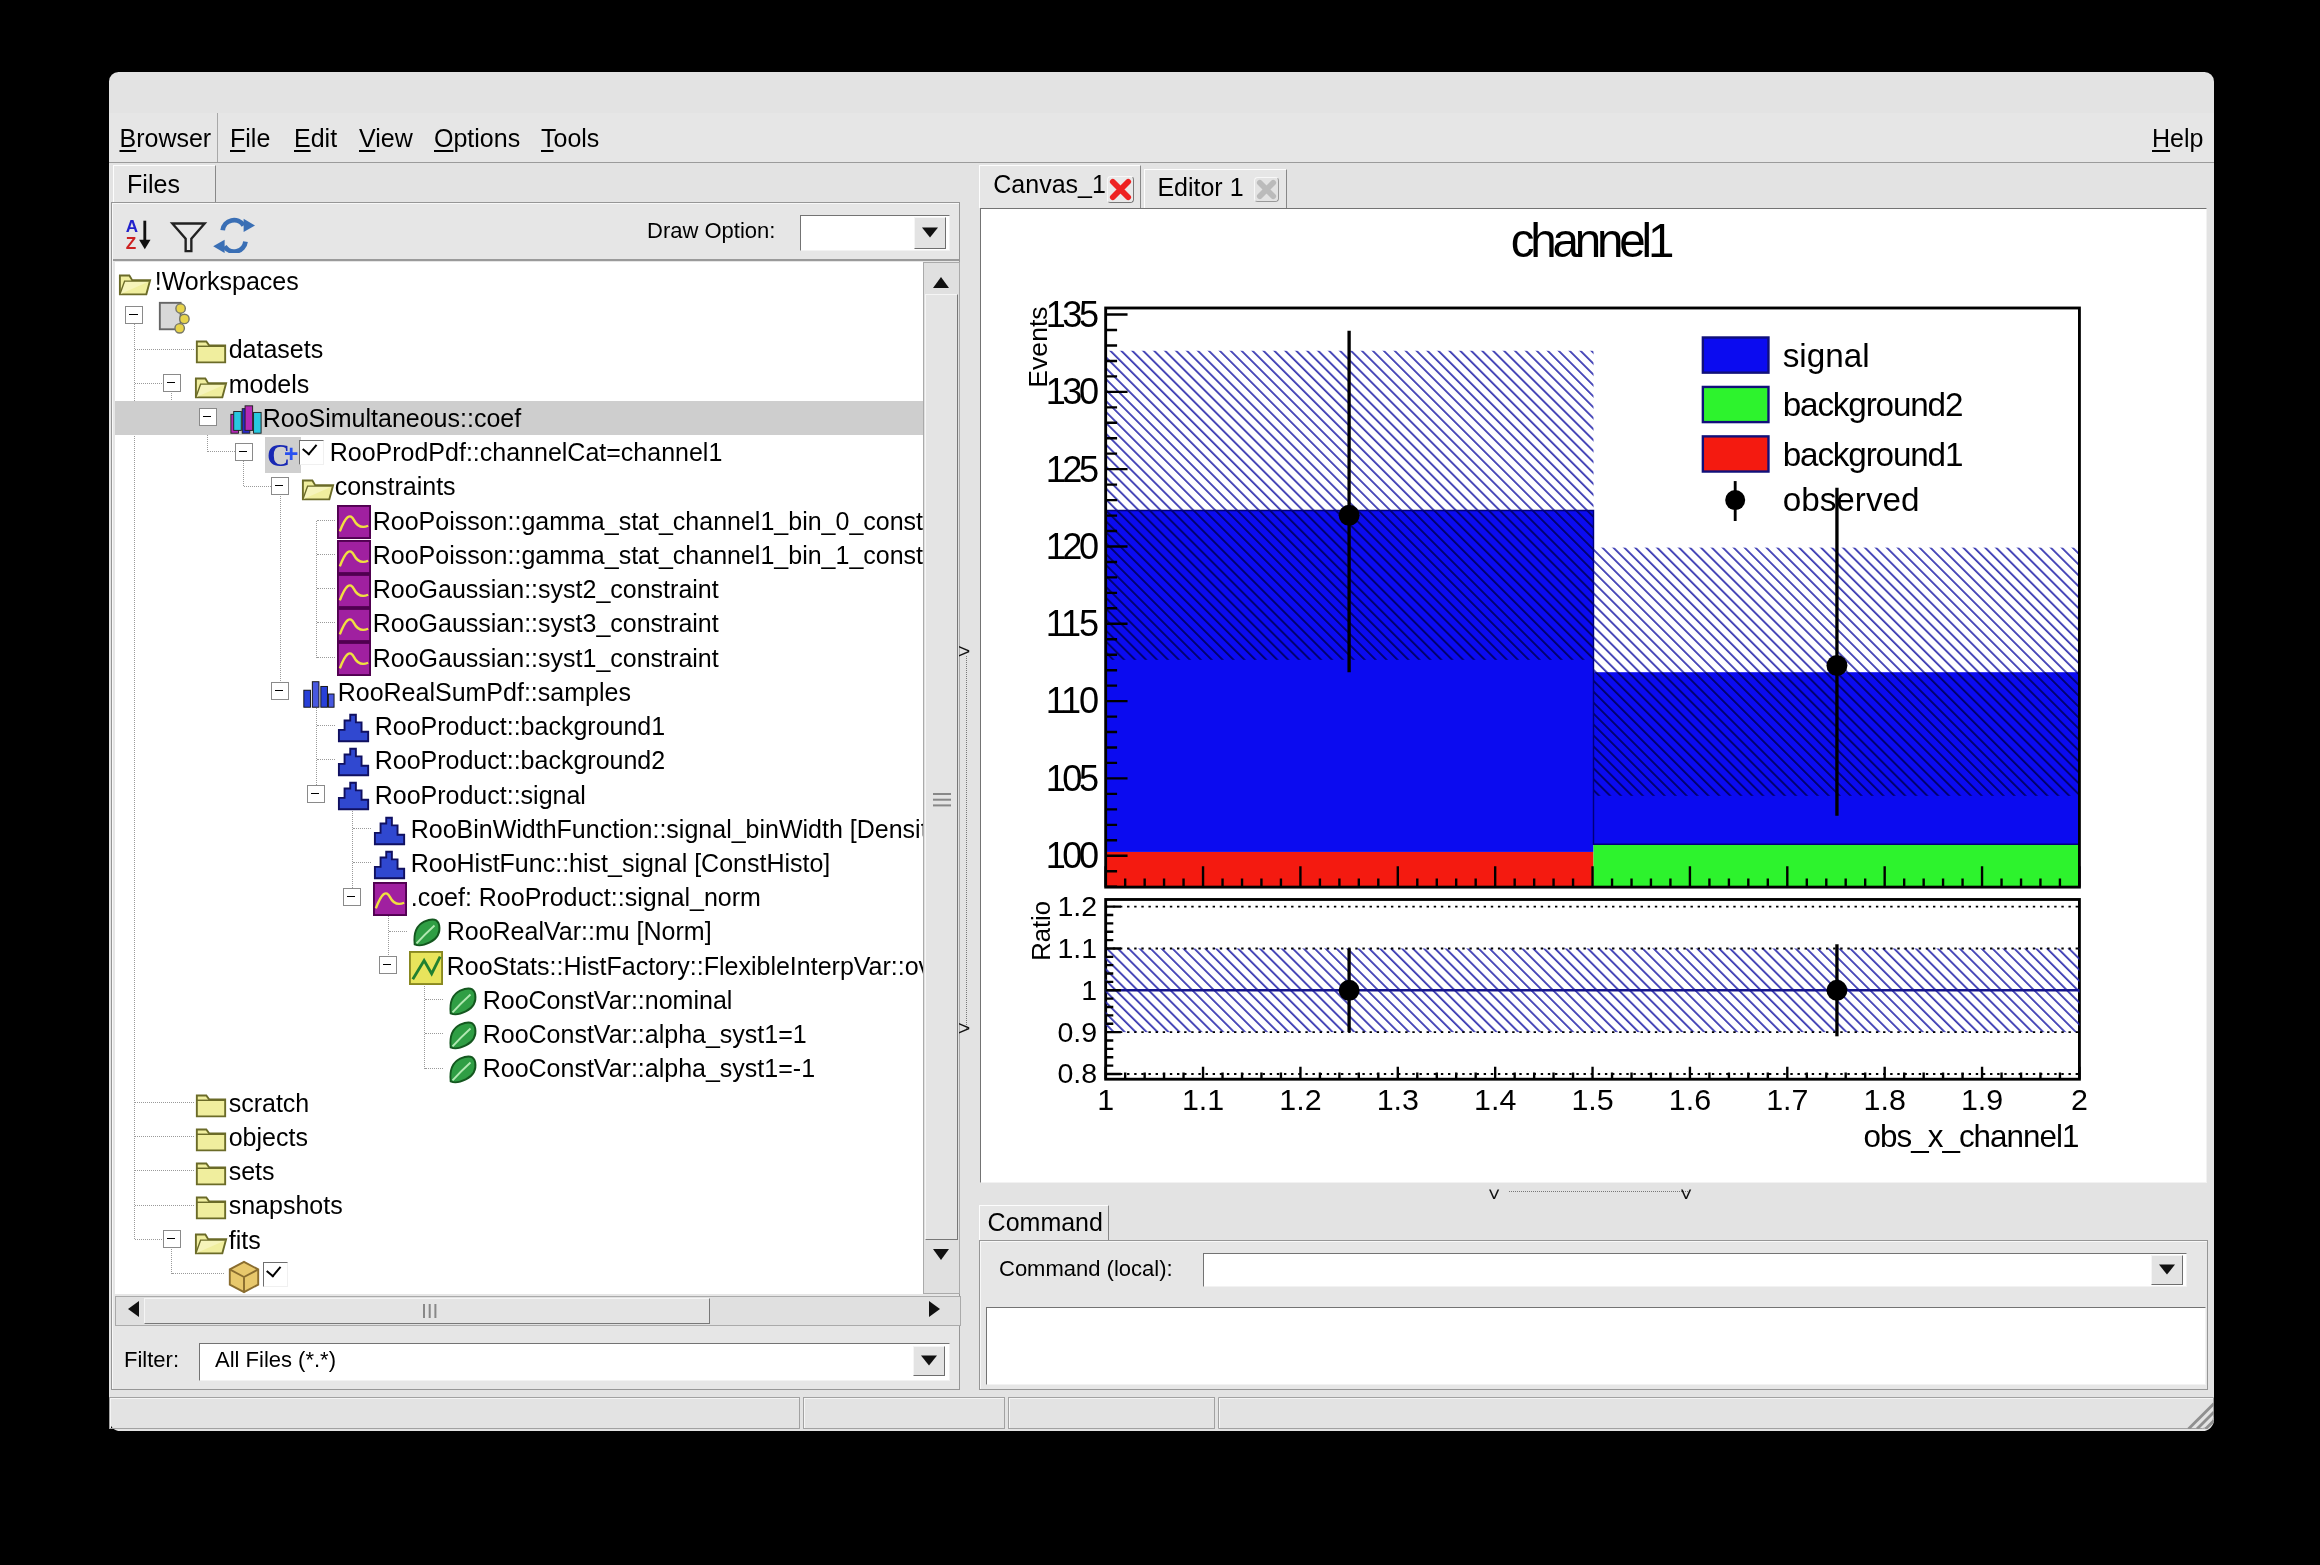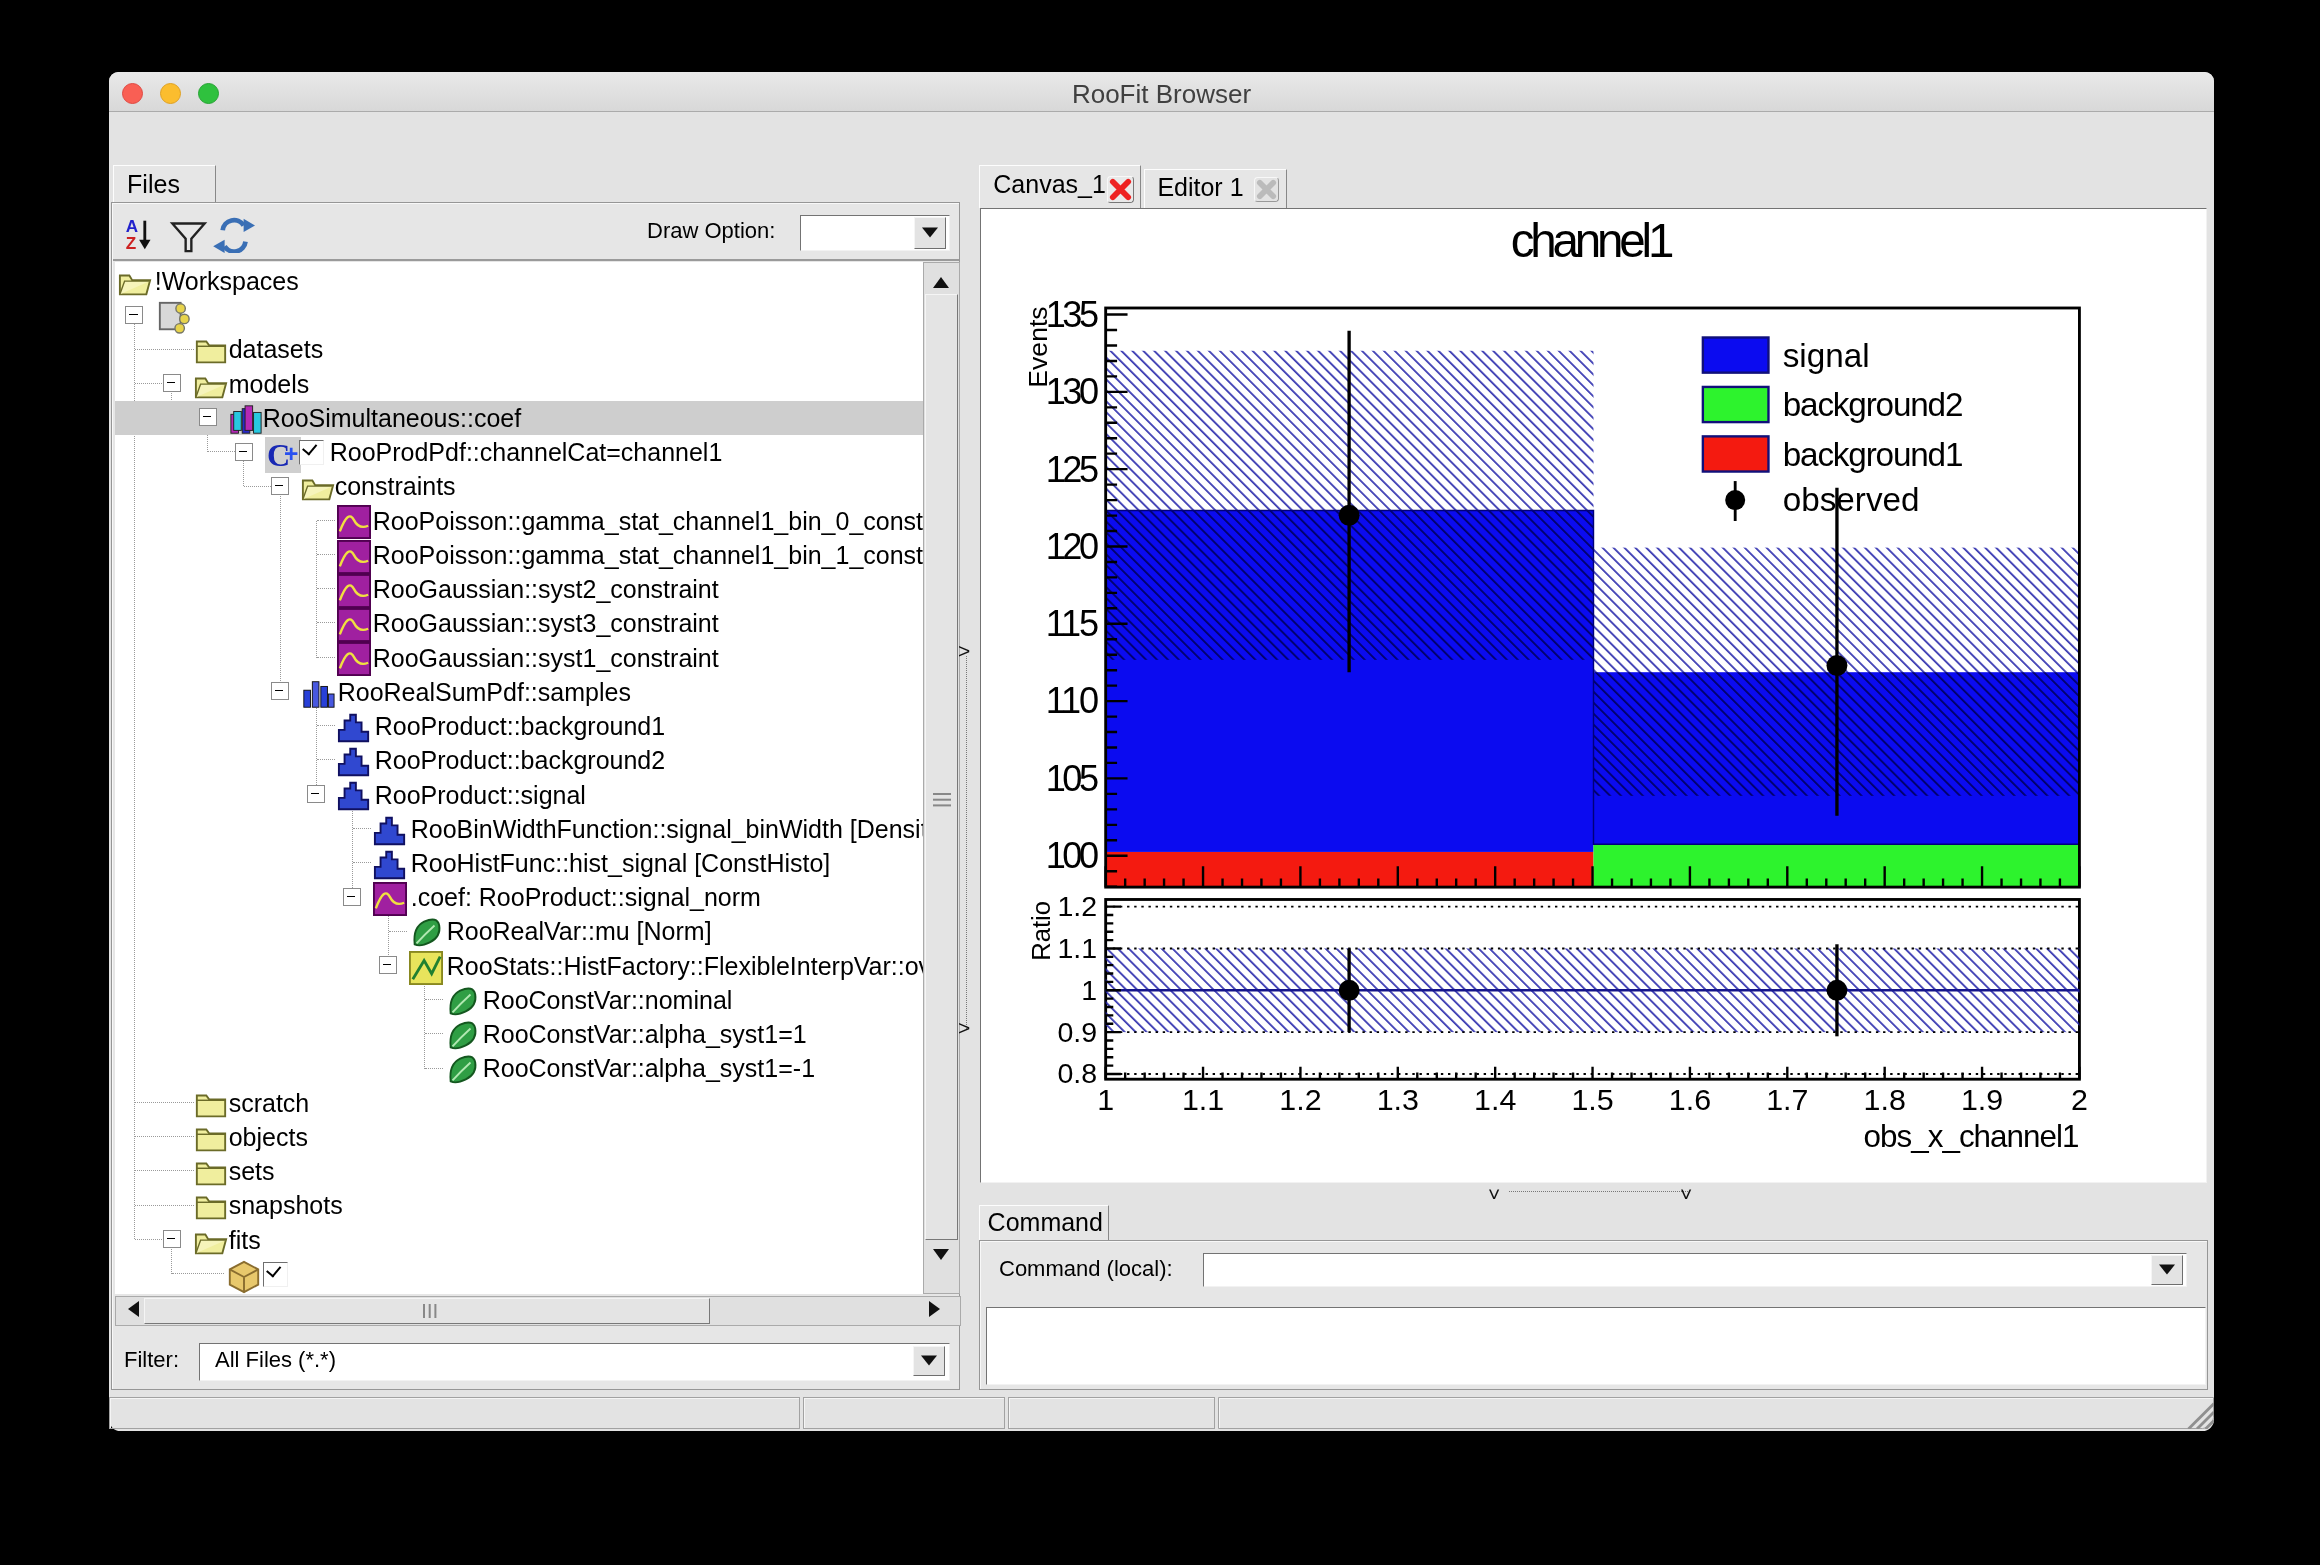--- a/index.html
+++ b/index.html
@@ -60,27 +60,31 @@
   .vdot { position:absolute; width:0; border-left:1.9px dotted #9a9a9a; }
   .hdot { position:absolute; height:0; border-top:1.9px dotted #9a9a9a; }
   
   .sseg { position:absolute; top:1325px; height:32px; border:1px solid #a2a2a2;
     box-shadow:inset 1px 1px 0 #f5f5f5; }
 </style>
 </head>
 <body>
 <div id="win">
 
-  <div id="titlebar">
-    <div class="light" style="left:13.3px; background:#f95f54; border:1px solid #df4942;"></div>
-    <div class="light" style="left:51px; background:#fbbd2e; border:1px solid #dfa123;"></div>
-    <div class="light" style="left:89px; background:#2fc13e; border:1px solid #27a334;"></div>
-    <div id="title">RooFit Browser</div>
+
+  <div id="menubar">
+    <div class="mi" style="left:10.5px;"><u>B</u>rowser</div>
+    <div id="msep"></div>
+    <div class="mi" style="left:121px;"><u>F</u>ile</div>
+    <div class="mi" style="left:185px;"><u>E</u>dit</div>
+    <div class="mi" style="left:250px;"><u>V</u>iew</div>
+    <div class="mi" style="left:325px;"><u>O</u>ptions</div>
+    <div class="mi" style="left:432px;"><u>T</u>ools</div>
+    <div class="mi" style="left:2043px;"><u>H</u>elp</div>
   </div>
-
 
   <div class="tab" style="left:3.8px; top:93px; width:103px; height:38px; padding:3.8px 0 0 13.3px;">Files</div>
   <div class="panelframe" style="left:1.9px; top:130px; width:849px; height:1188px;"></div>
 
   <svg class="abs" style="left:13.3px; top:143px;" width="247" height="38" viewBox="0 0 260 40">
     <text x="4" y="18" font-size="18" font-weight="bold" fill="#2222cc">A</text>
     <text x="4" y="36" font-size="18" font-weight="bold" fill="#cc2222">Z</text>
     <line x1="24" y1="6" x2="24" y2="30" stroke="#111" stroke-width="3"></line>
     <path d="M24 36 L18 26 L30 26 Z" fill="#111"></path>
     <path d="M53 9 L87 9 L73 25 L73 38 L67 38 L67 25 Z" fill="#e8e8e8" stroke="#222" stroke-width="2.5"></path>

